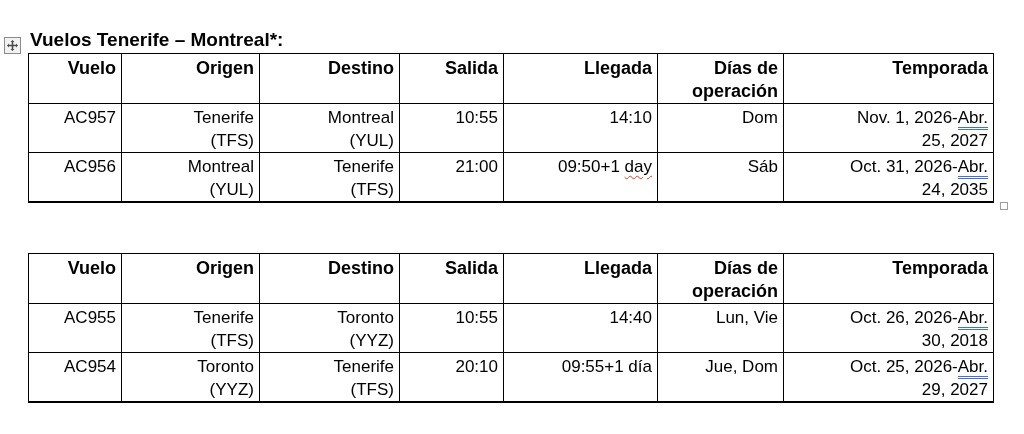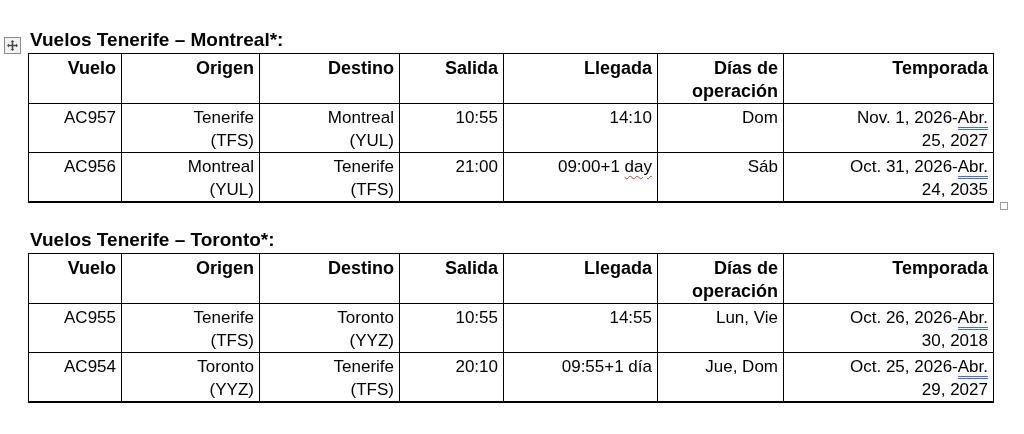--- a/index.html
+++ b/index.html
@@ -104,30 +104,29 @@
       <td><span class="ml">Dom</span></td>
       <td><span>Nov. 1, 2026-</span><span class="gram">Abr.</span><br><span>25, 2027</span></td>
     </tr>
     <tr class="data">
       <td><span class="ml">AC956</span></td>
       <td><span class="ml">Montreal
 (YUL)</span></td>
       <td><span class="ml">Tenerife
 (TFS)</span></td>
       <td><span class="ml">21:00</span></td>
-      <td><span>09:00+1 </span><span class="spell">day</span></td>
+      <td><span>09:50+1 </span><span class="spell">day</span></td>
       <td><span class="ml">Sáb</span></td>
       <td><span>Oct. 31, 2026-</span><span class="gram">Abr.</span><br><span>24, 2035</span></td>
     </tr>
   </tbody>
     </table>
 
   <div class="resize-handle"></div>
 
-  <div class="title" id="title-2">Vuelos Tenerife – Toronto*:</div>
 
   <table class="flights" id="table-2">
     <colgroup>
       <col style="width:93px">
         <col style="width:138px">
         <col style="width:140px">
         <col style="width:104px">
         <col style="width:154px">
         <col style="width:126px">
         <col style="width:210px">
@@ -142,21 +141,21 @@
       <th>Días de operación</th>
       <th>Temporada</th>
     </tr>
     <tr class="data">
       <td><span class="ml">AC955</span></td>
       <td><span class="ml">Tenerife
 (TFS)</span></td>
       <td><span class="ml">Toronto
 (YYZ)</span></td>
       <td><span class="ml">10:55</span></td>
-      <td><span>14:55</span><span class="spell"></span></td>
+      <td><span>14:40</span><span class="spell"></span></td>
       <td><span class="ml">Lun, Vie</span></td>
       <td><span>Oct. 26, 2026-</span><span class="gram">Abr.</span><br><span>30, 2018</span></td>
     </tr>
     <tr class="data">
       <td><span class="ml">AC954</span></td>
       <td><span class="ml">Toronto
 (YYZ)</span></td>
       <td><span class="ml">Tenerife
 (TFS)</span></td>
       <td><span class="ml">20:10</span></td>

